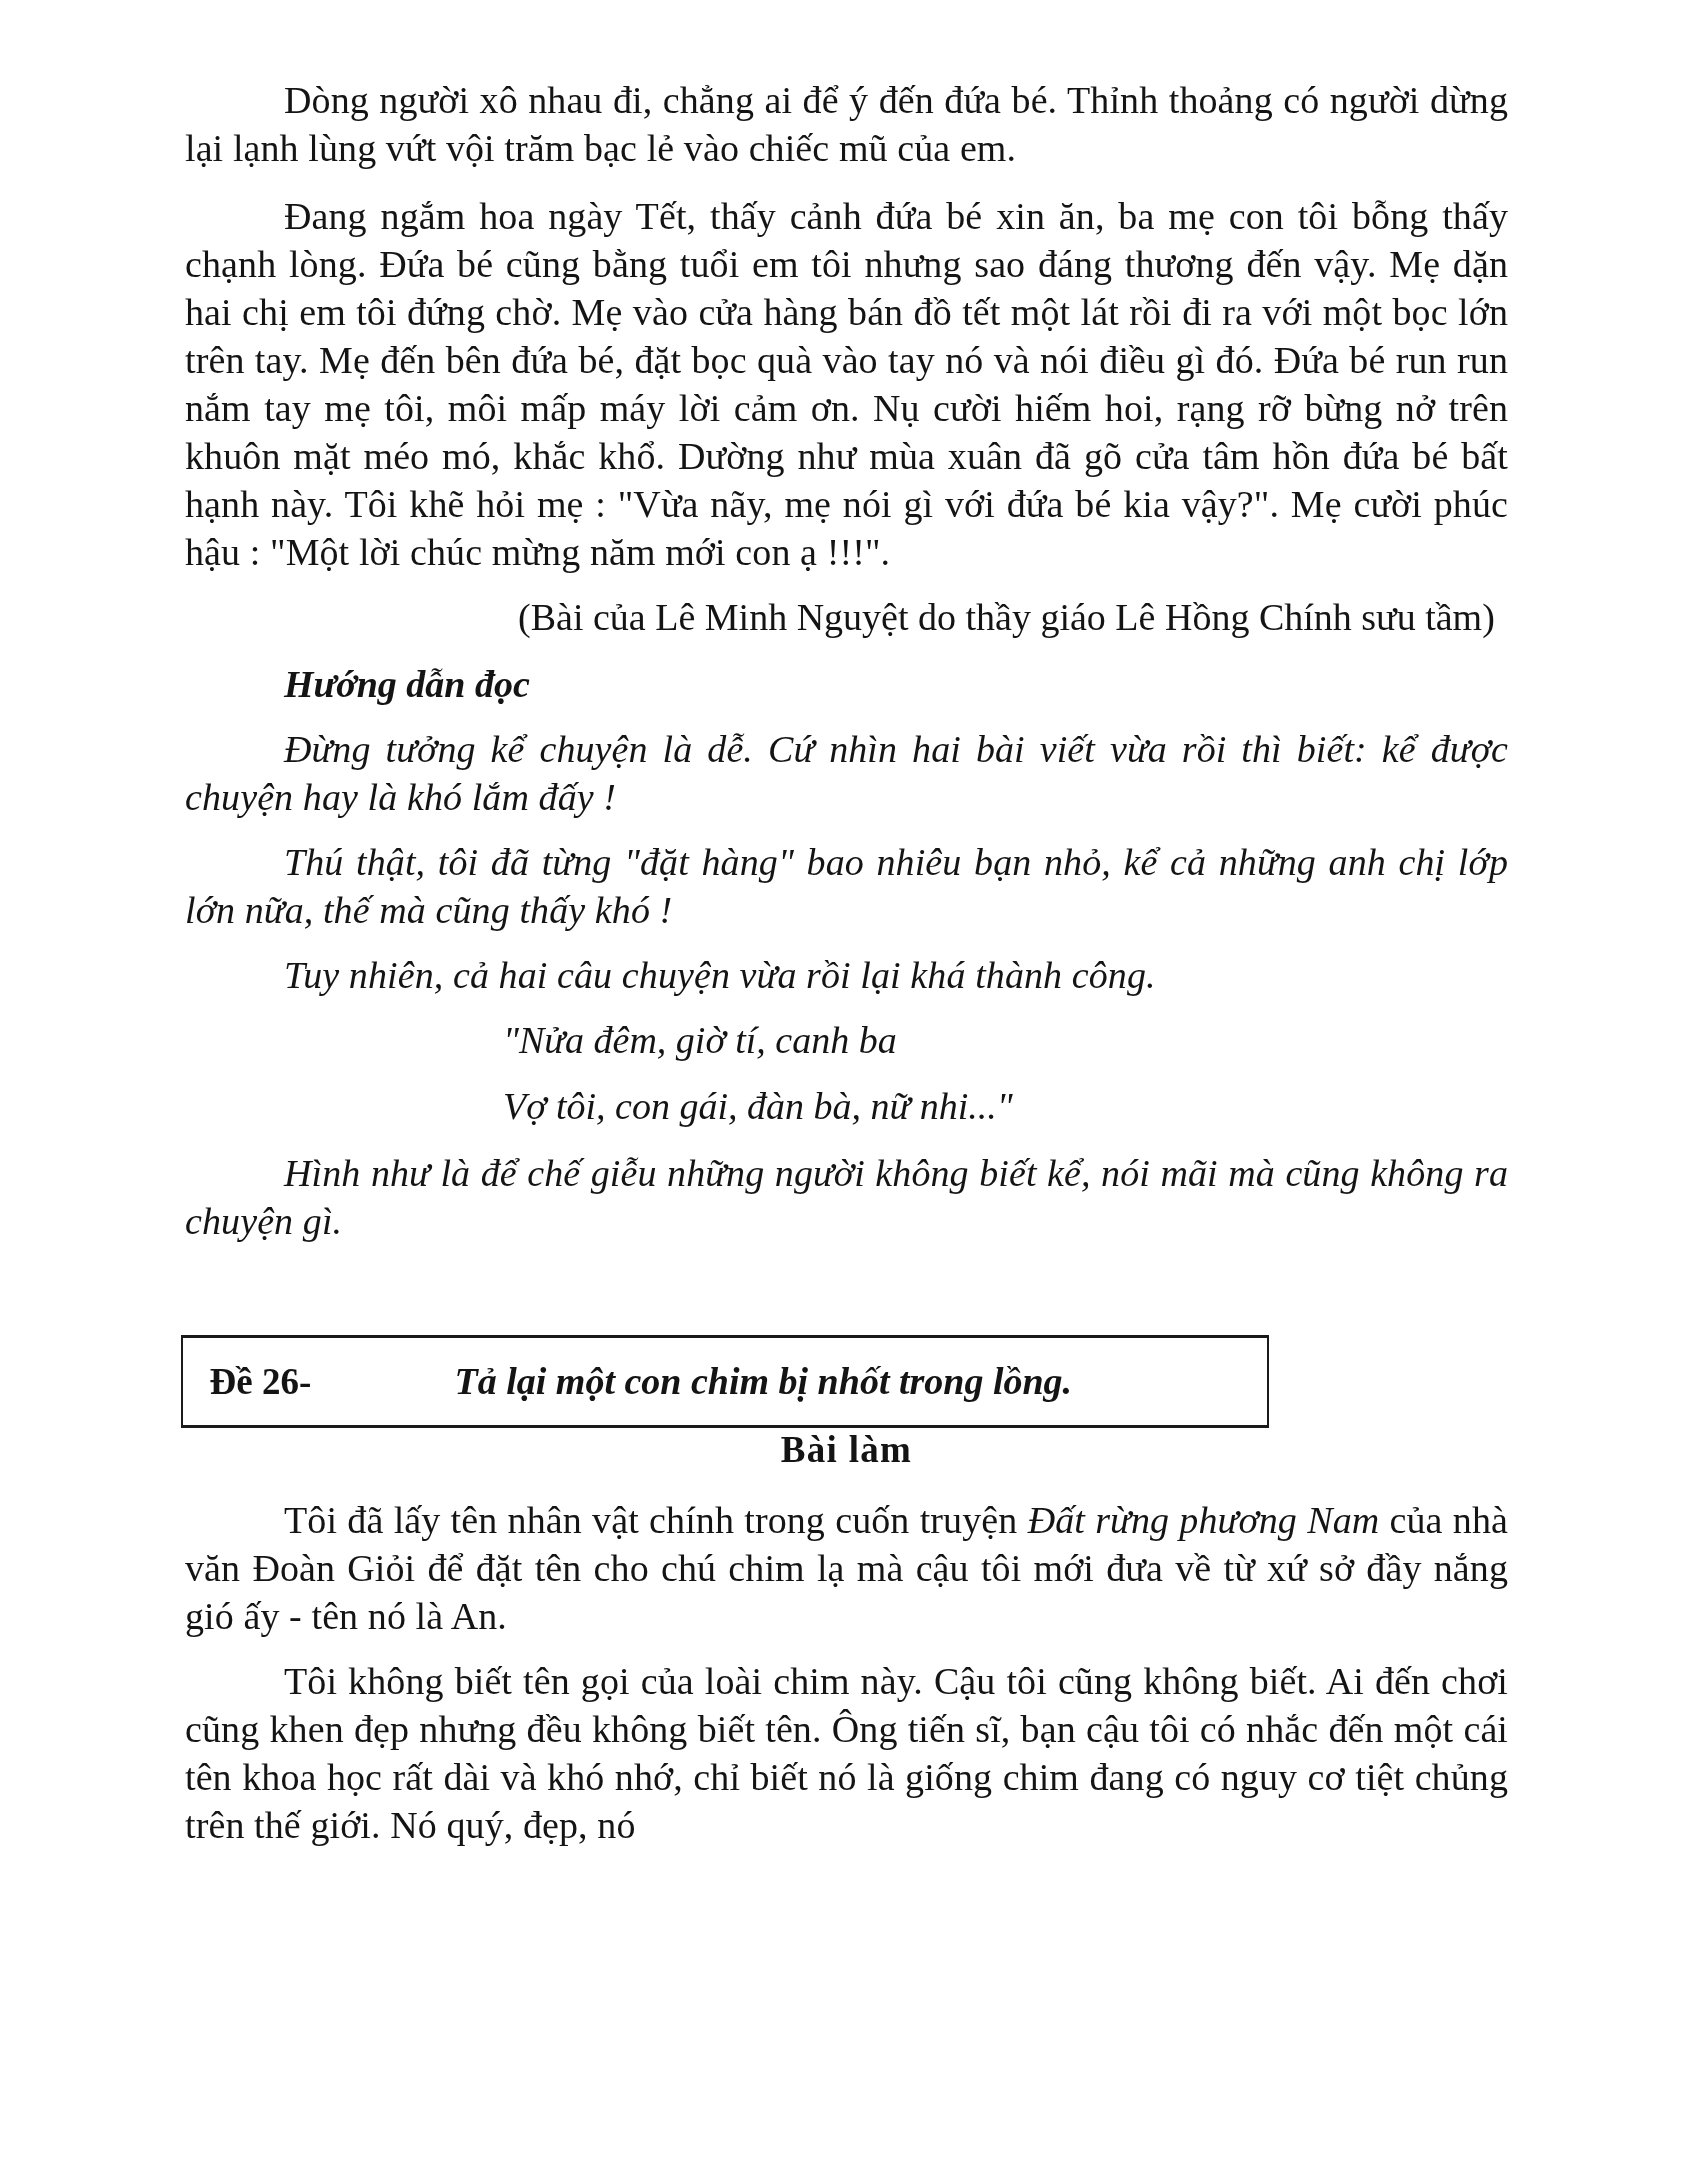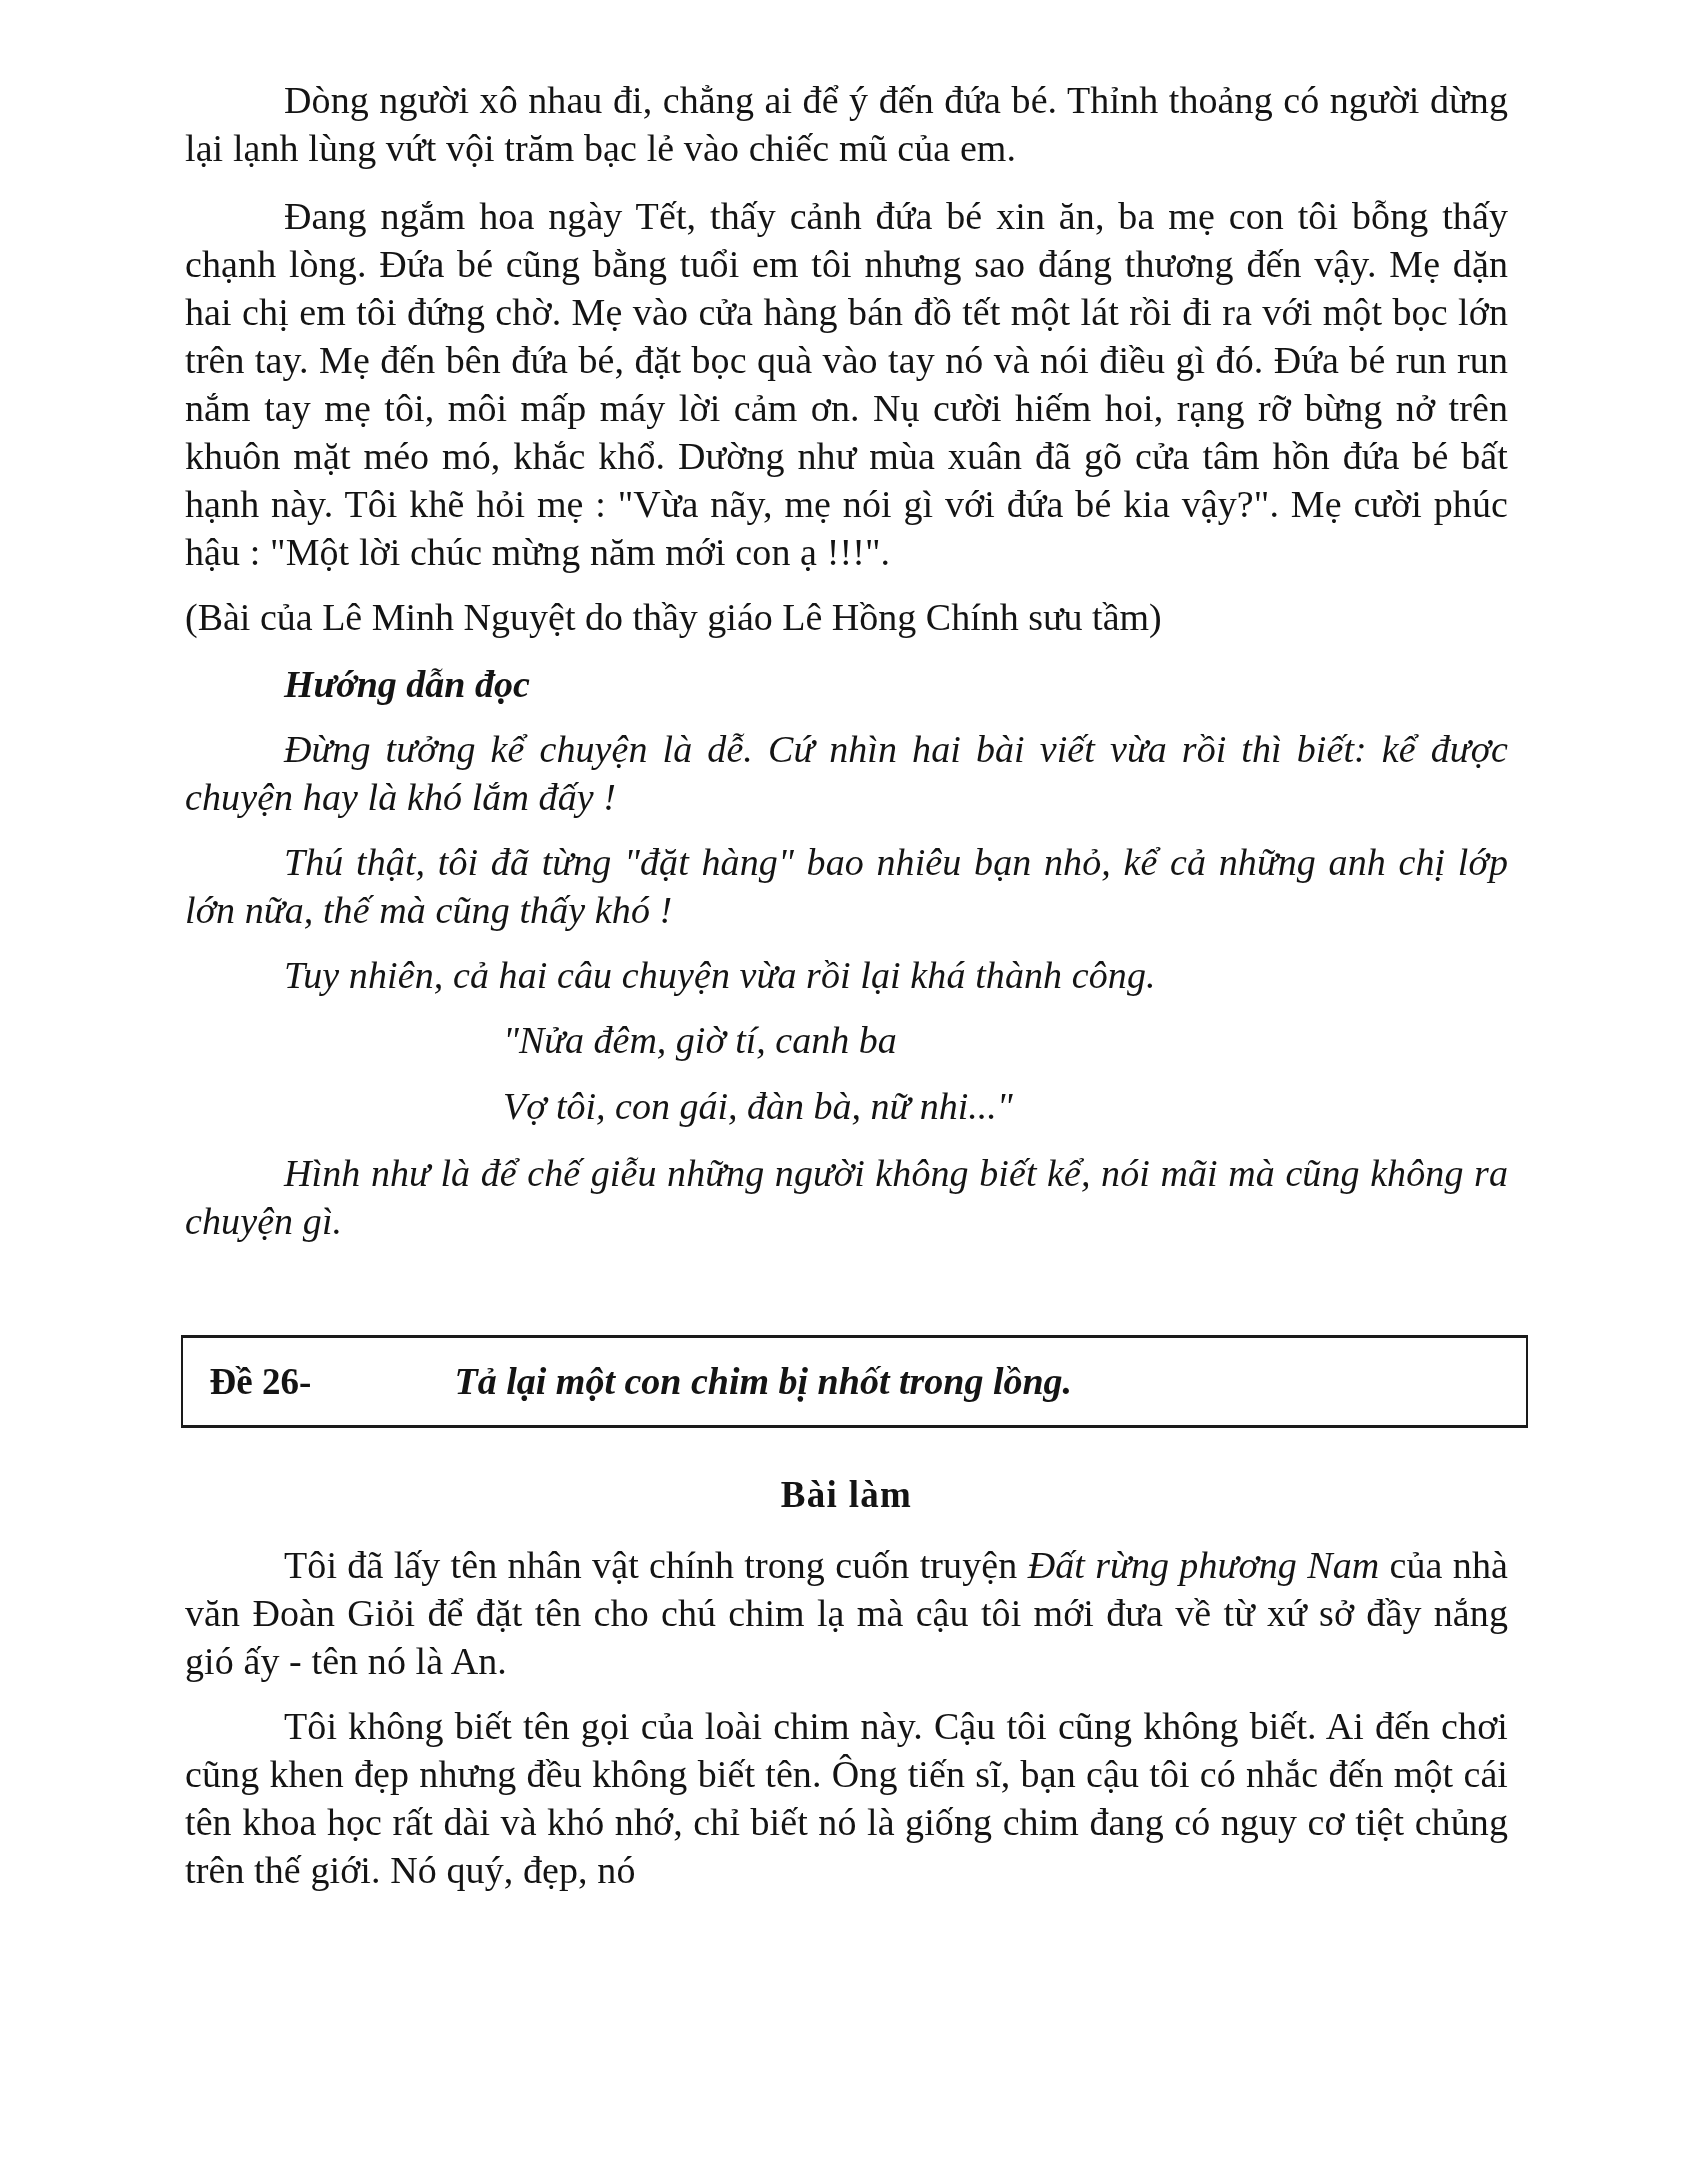--- a/index.html
+++ b/index.html
@@ -26,21 +26,21 @@
       line-height: 48px;
       text-align: justify;
       text-indent: 99px;
       margin: 0 0 17px 0;
       letter-spacing: 0.1px;
     }
     .p.first { margin-bottom: 20px; }
     .cite {
       font-size: 38px;
       line-height: 48px;
-      text-align: left;
+      text-align: right;
       margin: 0 13.2px 18.5px 0;
     }
     .heading-italic {
       font-size: 38px;
       line-height: 48px;
       font-weight: bold;
       font-style: italic;
       margin: 0 0 17px 99px;
     }
     .it {
@@ -56,23 +56,22 @@
     .topic-box {
       border-top: 3.3px solid #1a1a1a;
       border-bottom: 3.3px solid #1a1a1a;
       border-left: 2px solid #1a1a1a;
       border-right: 2px solid #1a1a1a;
       height: 93px;
       display: flex;
       align-items: center;
       padding-left: 26.5px;
       margin-left: -4px;
-      width: 1347px;
+      width: 1088px;
       box-sizing: border-box;
-      margin-bottom: 45px;
     }
     .topic-no {
       font-size: 37px;
       font-weight: bold;
       width: 245px;
     }
     .topic-title {
       font-size: 38px;
       font-weight: bold;
       font-style: italic;

